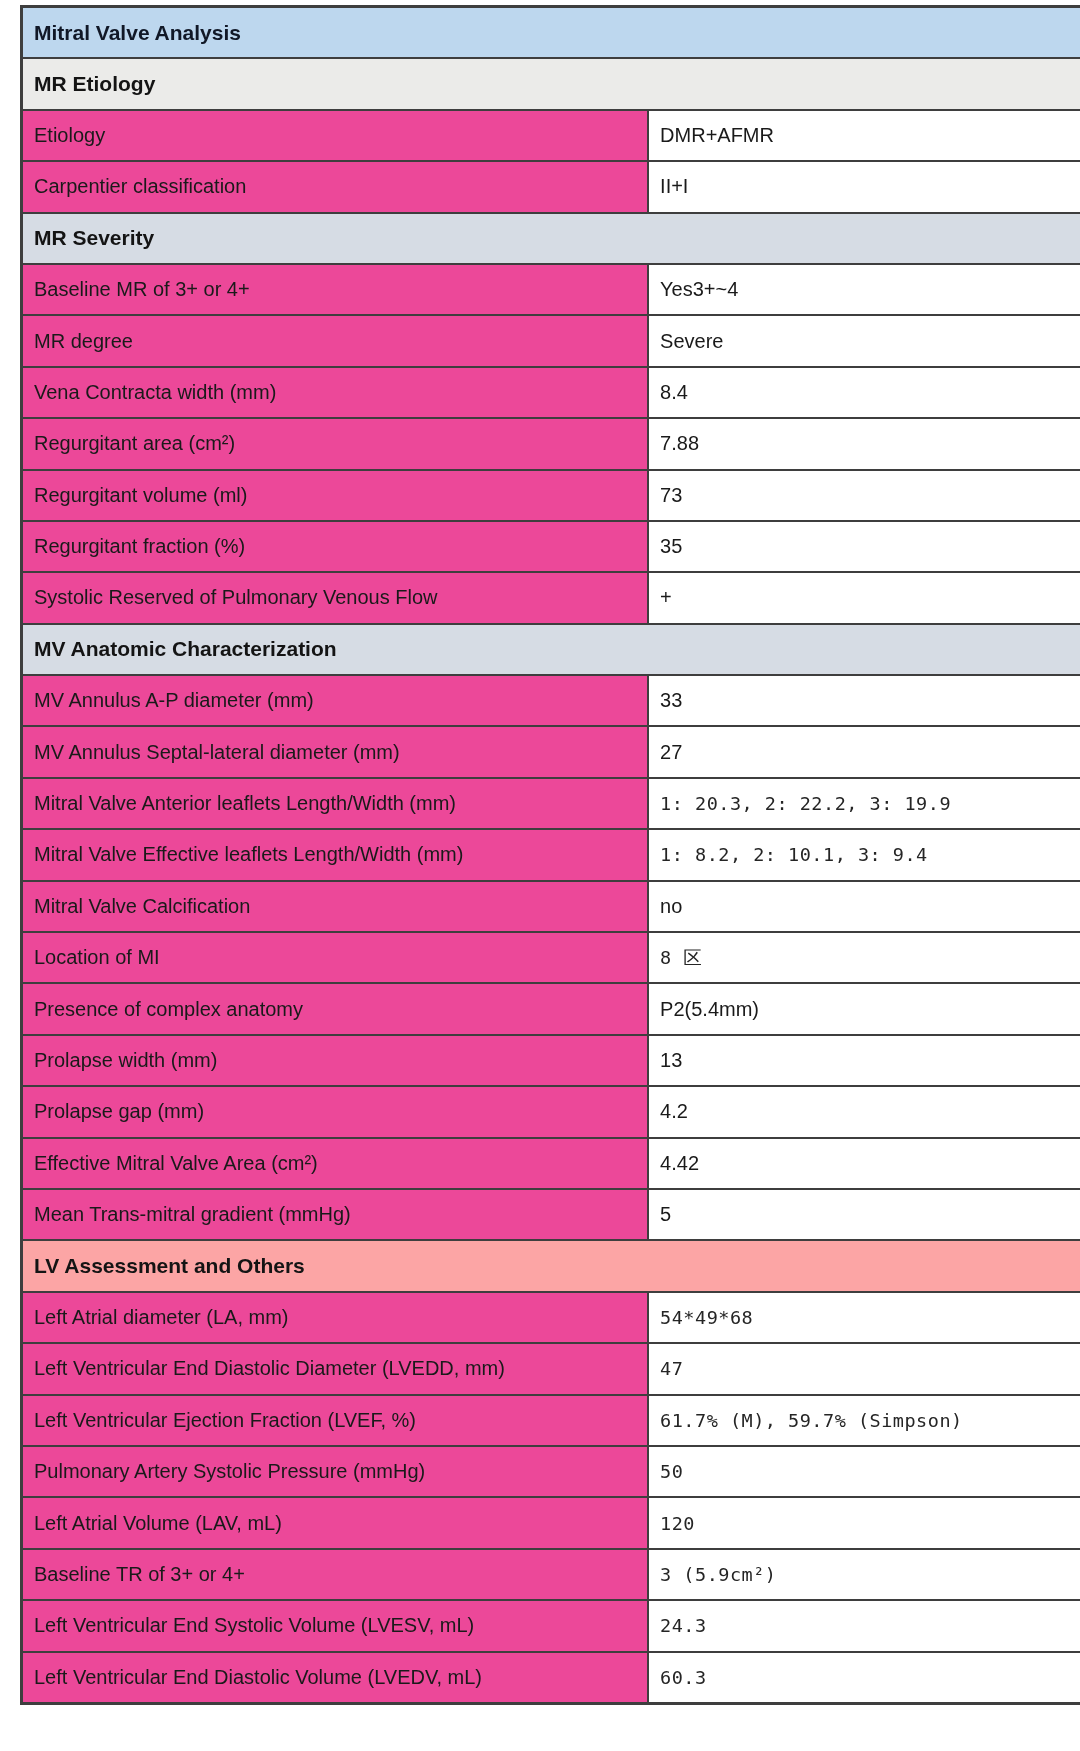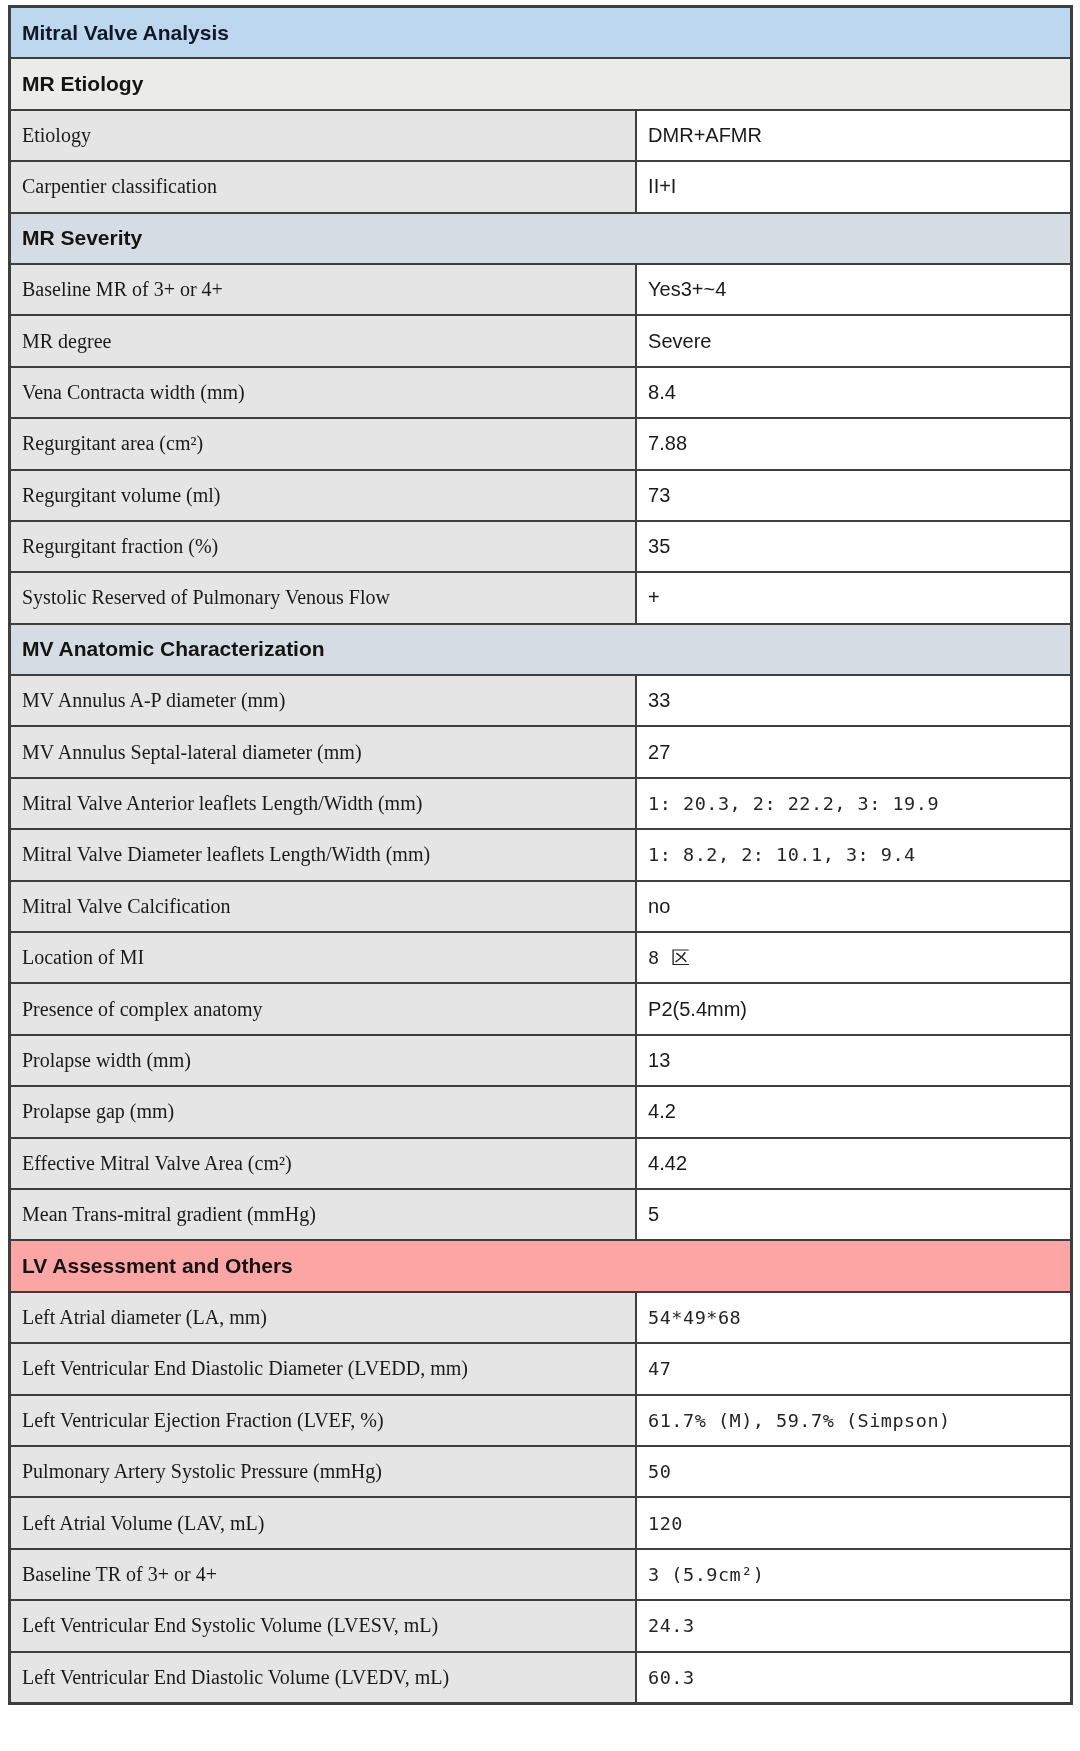--- a/index.html
+++ b/index.html
@@ -6,21 +6,21 @@
     margin: 0;
     padding: 0;
     background: #ffffff;
     font-family: "Liberation Sans", sans-serif;
     color: #1a1a1a;
   }
   .page {
     width: 856px;
     height: 1751px;
     box-sizing: border-box;
-    padding: 5px 7px 5px 8px;
+    padding: 5px 7px 5px 20px;
     background: #ffffff;
   }
   table.mv-table {
     border-collapse: collapse;
     width: 1065px;
     table-layout: fixed;
     border: 3px solid #3e3e3e;
   }
   table.mv-table td {
     border: 2px solid #3e3e3e;
@@ -35,22 +35,21 @@
     font-size: 21px;
     color: #111827;
   }
   td.header-cell {
     font-weight: bold;
     font-size: 21px;
     color: #141414;
   }
   td.label-cell {
     font-size: 20px;
-    background: #e5e5e5;
-    font-family: Liberation Serif, serif;
+    background: #ec4899;
   }
   td.value-cell {
     font-size: 20px;
     background: #ffffff;
     padding-left: 16px;
   }
   td.value-cell.alt {
     font-family: "DejaVu Sans Mono", monospace;
     font-size: 18.5px;
     color: #252525;
@@ -123,21 +122,21 @@
         </tr>
         <tr>
           <td class="label-cell">MV Annulus Septal-lateral diameter (mm)</td>
           <td class="value-cell">27</td>
         </tr>
         <tr>
           <td class="label-cell">Mitral Valve Anterior leaflets Length/Width (mm)</td>
           <td class="value-cell alt">1: 20.3,  2: 22.2, 3: 19.9</td>
         </tr>
         <tr>
-          <td class="label-cell">Mitral Valve Diameter leaflets Length/Width (mm)</td>
+          <td class="label-cell">Mitral Valve Effective leaflets Length/Width (mm)</td>
           <td class="value-cell alt">1: 8.2,  2: 10.1, 3: 9.4</td>
         </tr>
         <tr>
           <td class="label-cell">Mitral Valve Calcification</td>
           <td class="value-cell">no</td>
         </tr>
         <tr>
           <td class="label-cell">Location of MI</td>
           <td class="value-cell alt">8 区</td>
         </tr>

